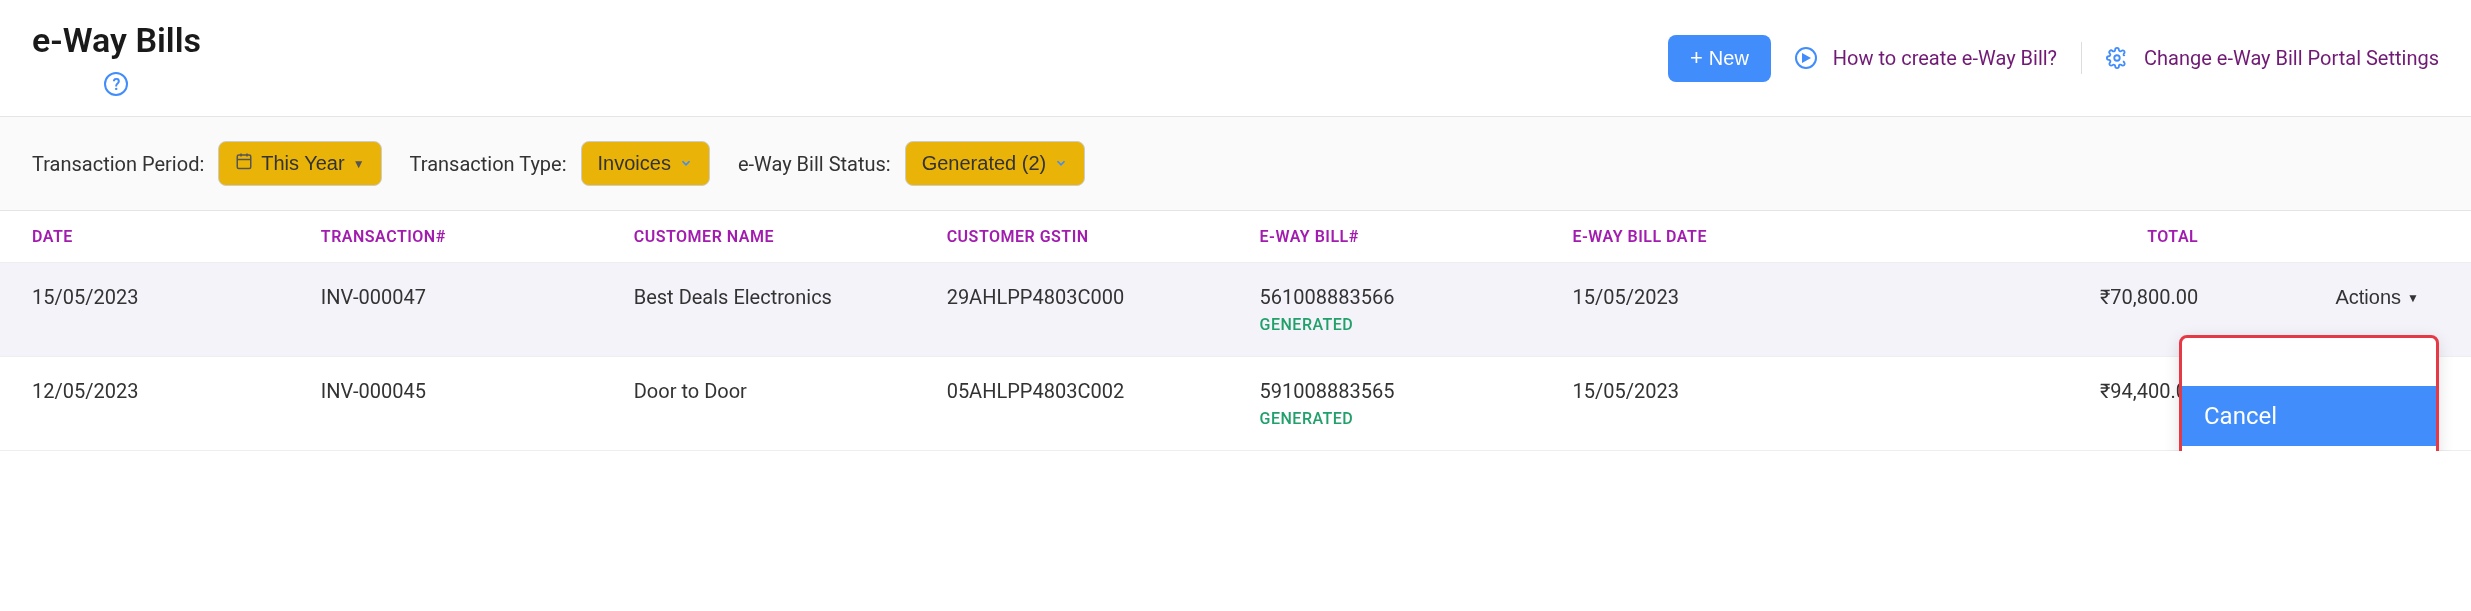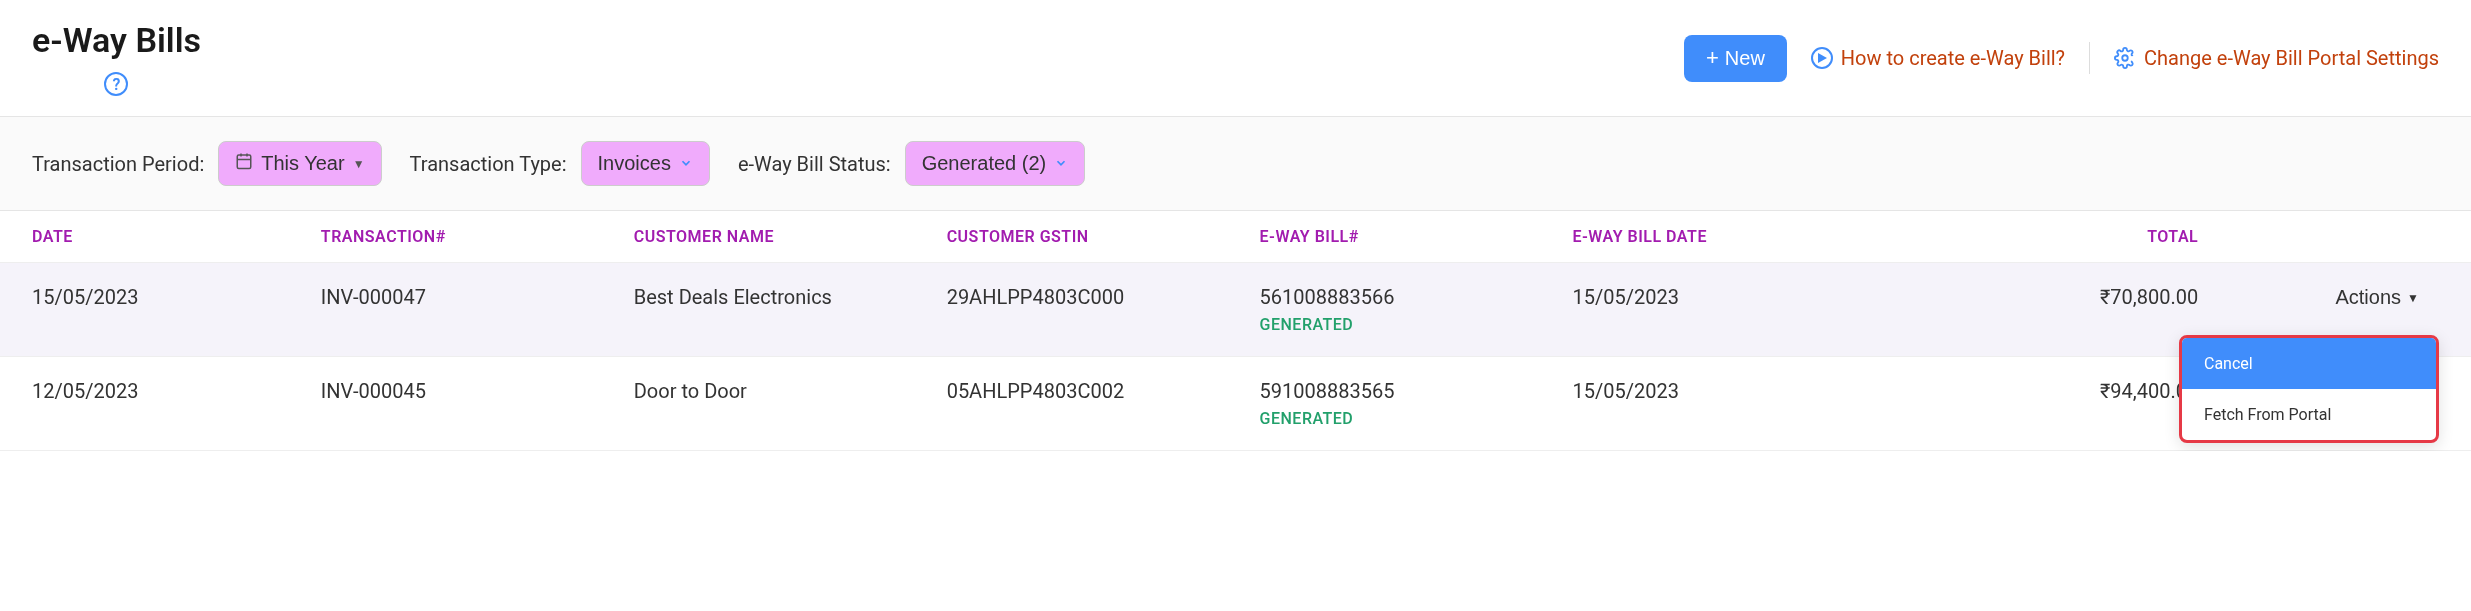--- a/index.html
+++ b/index.html
@@ -61,22 +61,22 @@
       font-weight: 500;
       cursor: pointer;
     }
     .btn-new .plus {
       font-size: 22px;
       line-height: 1;
     }
     .link-action {
       display: flex;
       align-items: center;
-      gap: 8px;
-      color: #c2410c;
+      gap: 16px;
+      color: #701a75;
       font-size: 20px;
       cursor: pointer;
       text-decoration: none;
     }
     .divider {
       width: 1px;
       height: 32px;
       background: #ddd;
     }
     .play-icon {
@@ -110,21 +110,21 @@
       gap: 14px;
     }
     .filter-label {
       font-size: 20px;
       color: #333;
     }
     .filter-btn {
       display: flex;
       align-items: center;
       gap: 8px;
-      background: #f0abfc;
+      background: #eab308;
       border: 1px solid #ccc;
       border-radius: 8px;
       padding: 10px 16px;
       font-size: 20px;
       cursor: pointer;
       color: #333;
       justify-content: center;
     }
     .filter-btn .calendar-icon {
       color: #555;
@@ -205,23 +205,24 @@
       background: #fff;
       border: 3px solid #e63946;
       border-radius: 8px;
       box-shadow: 0 4px 16px rgba(0,0,0,0.12);
       width: 260px;
       z-index: 10;
       overflow: hidden;
     }
     .dropdown-item {
       padding: 16px 22px;
-      font-size: 16px;
-      cursor: pointer;
-      color: #333;
+      font-size: 24px;
+      cursor: pointer;
+      color: #333;
+      margin-top: 48px;
     }
     .dropdown-item.selected {
       background: #408dfb;
       color: #fff;
     }
   </style>
 </head>
 <body>
 
 <div class="header">

